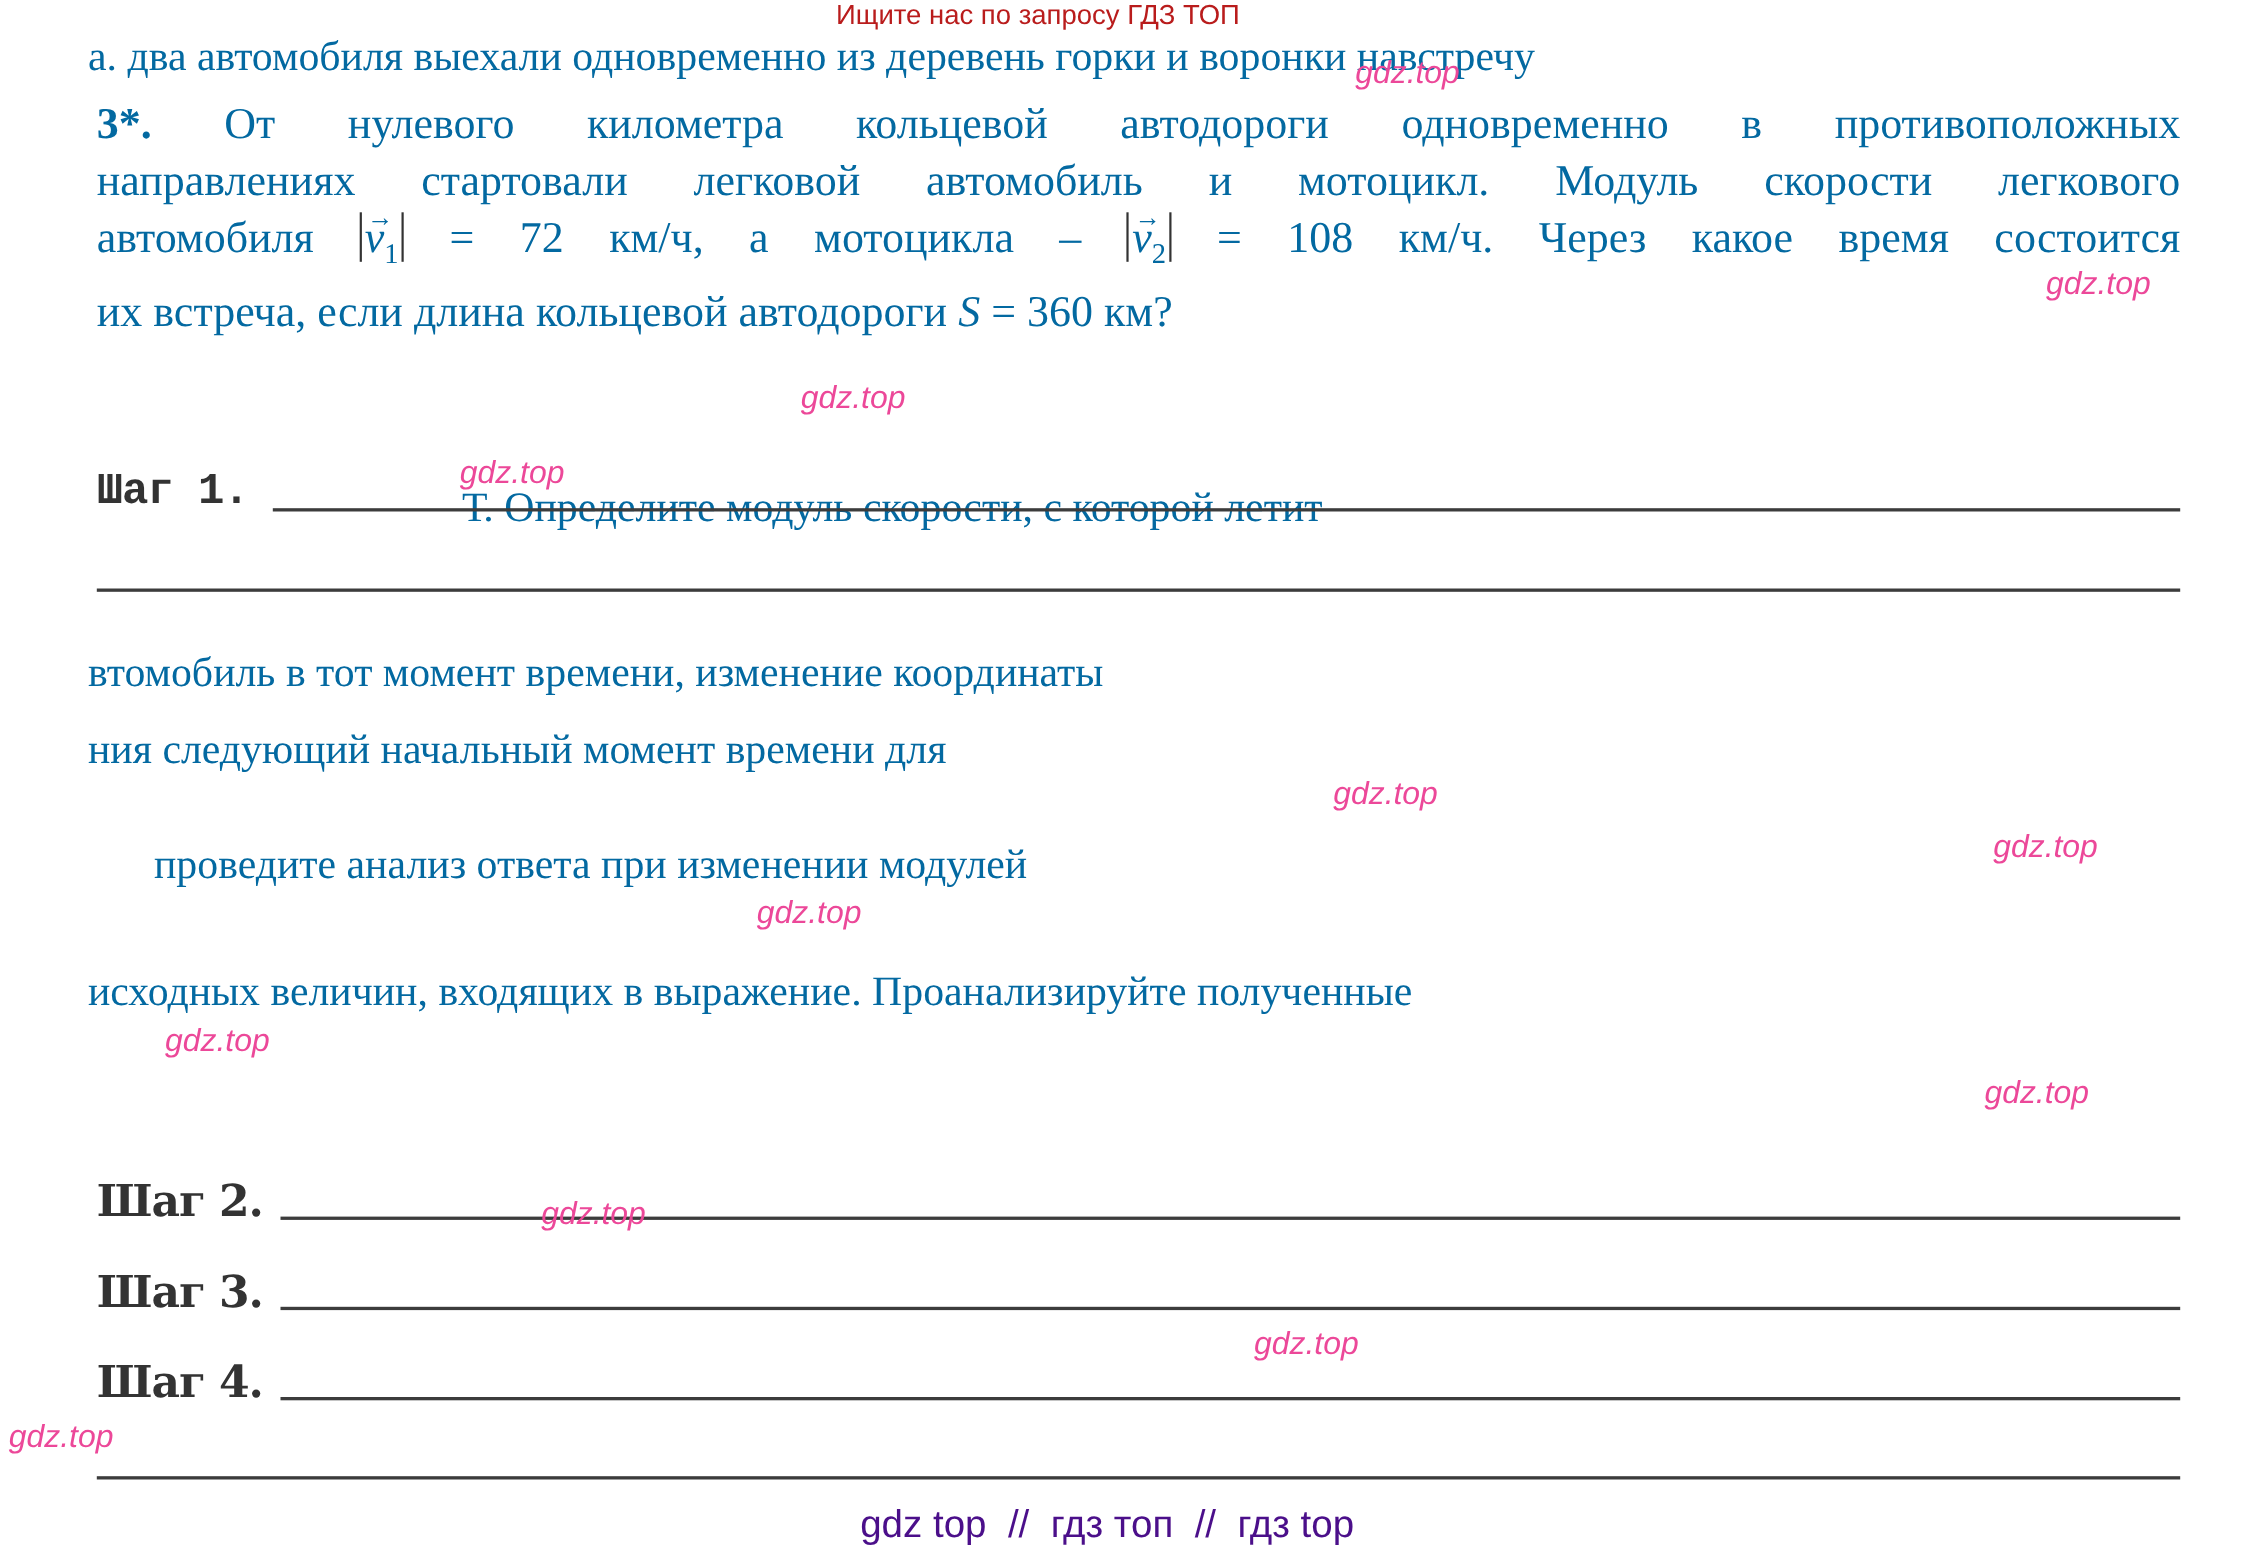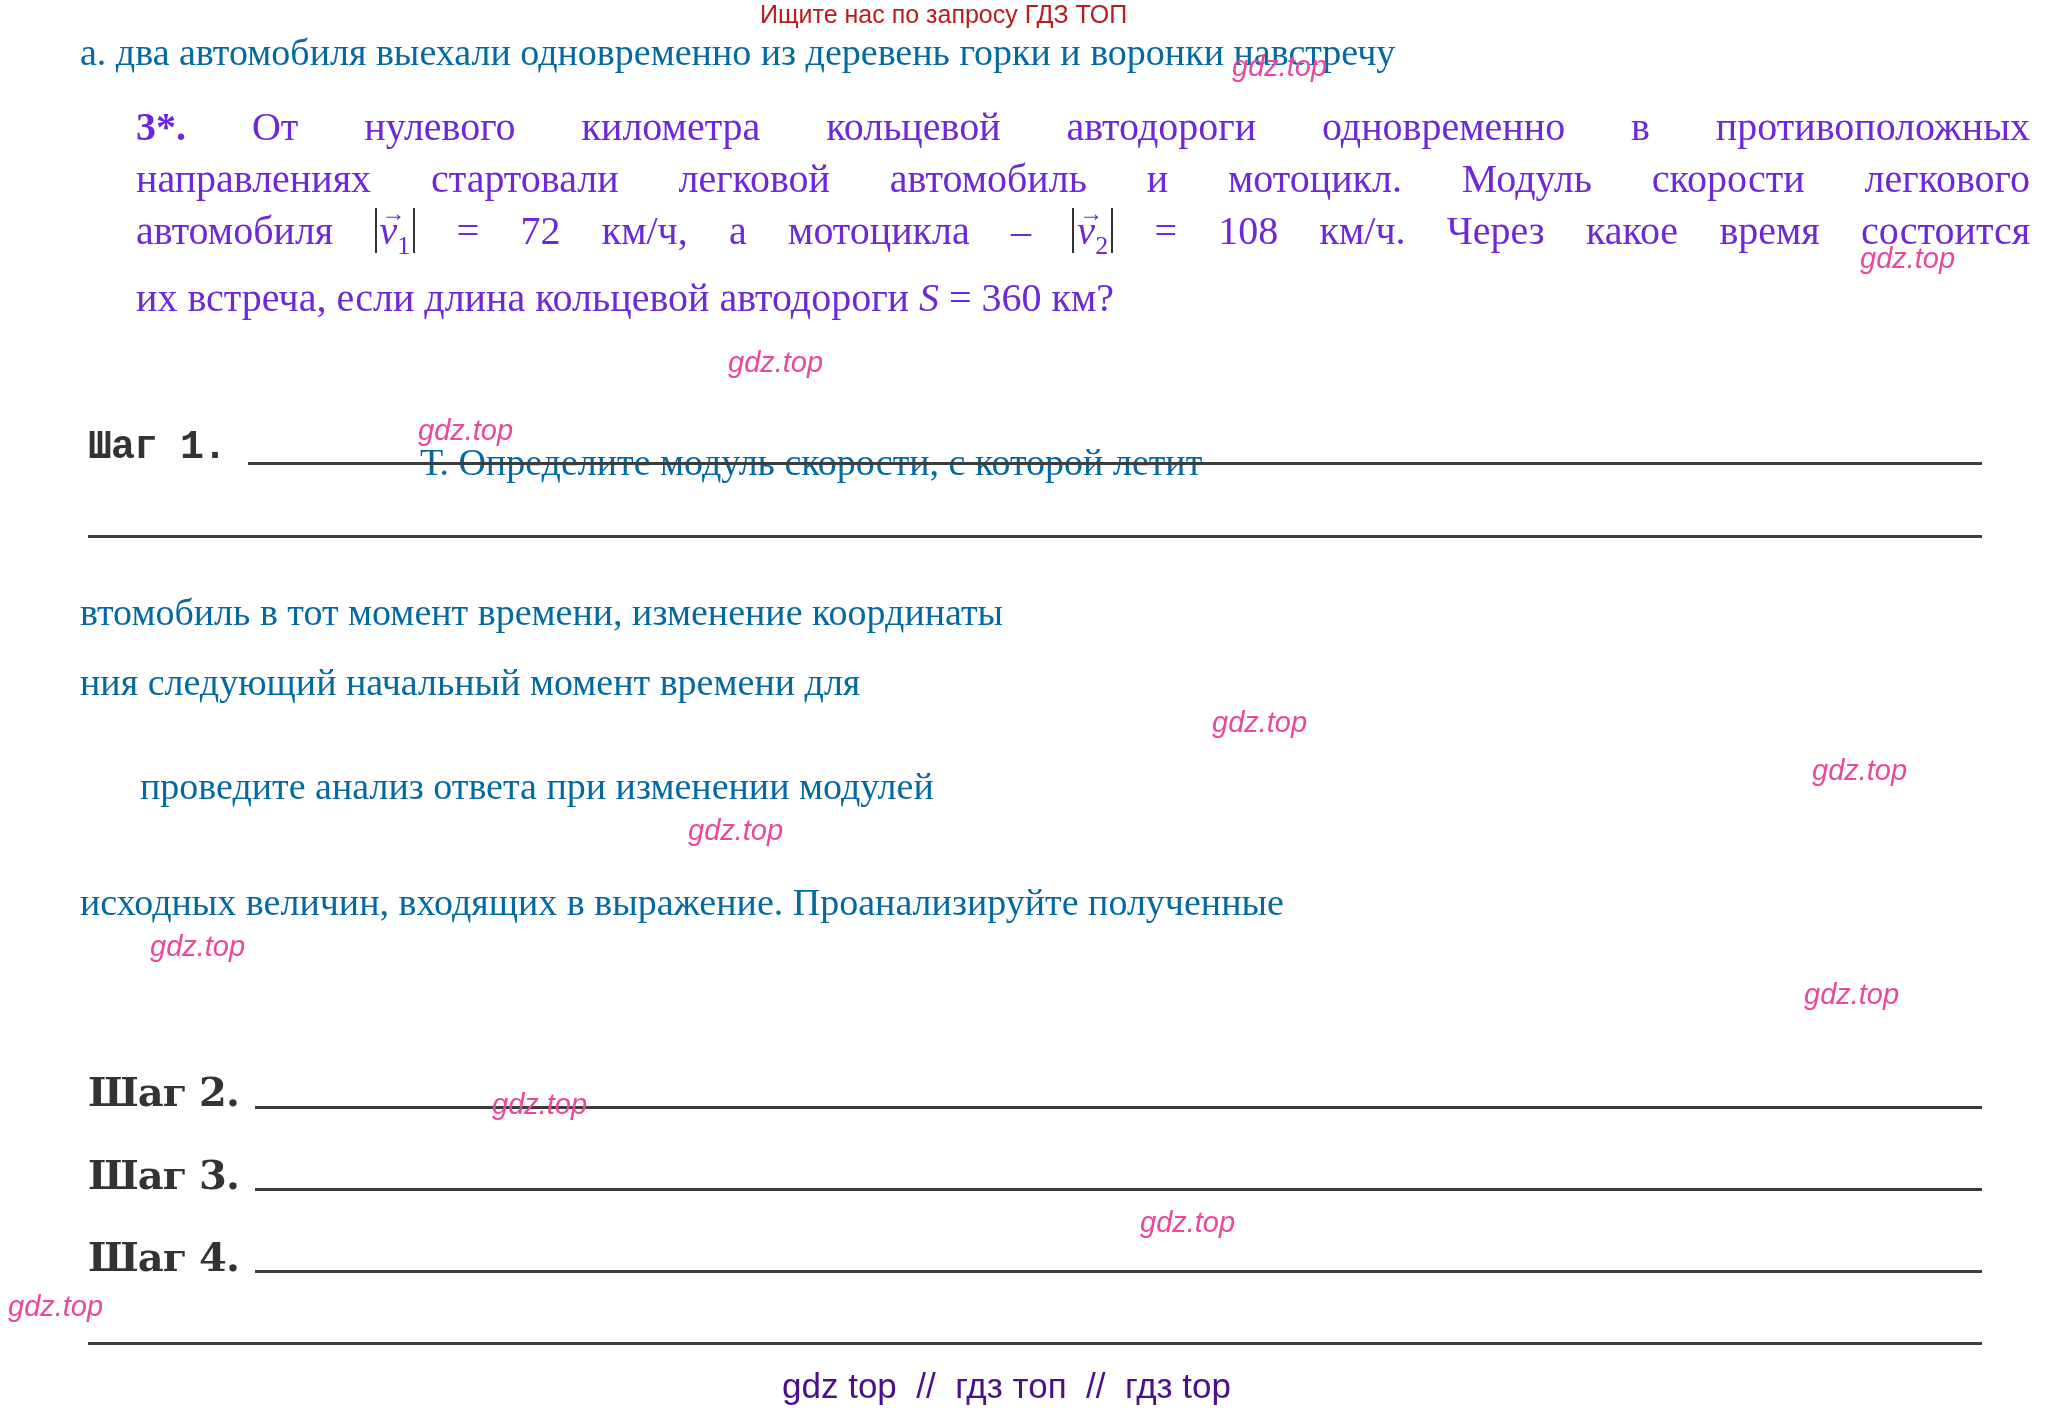--- a/index.html
+++ b/index.html
@@ -15,22 +15,22 @@
   }
   .banner {
     position: absolute; top: 0; left: 760px; font-size: 25px; color: #b91c1c;
     font-family: "Liberation Sans", sans-serif; letter-spacing: 0px;
   }
   .wm {
     position: absolute; font-family: "Liberation Sans", sans-serif;
     font-size: 29px; color: #ec4899; font-style: italic;
   }
   .problem {
-    position: absolute; left: 88px; top: 101px; width: 1894px;
-    font-size: 40px; line-height: 52px; color: #6d28d9; margin-left: 48px;
+    position: absolute; left: 88px; top: 86px; width: 1894px;
+    font-size: 40px; line-height: 52px; color: #0369a1;
   }
   .problem p { margin: 0; text-align: justify; text-align-last: justify; }
   .problem p.last { text-align-last: left; }
   .indent { padding-left: 72px; }
   .num { font-weight: bold; }
   .vec { position: relative; display: inline-block; font-style: italic; }
   .vec .arrow { position: absolute; top: -18px; left: 2px; font-size: 24px; font-style: normal; }
   .abs { border-left: 2px solid #333; border-right: 2px solid #333; padding: 0 3px; }
   .sub { font-size: 26px; vertical-align: -10px; font-style: normal; }
   .step {

